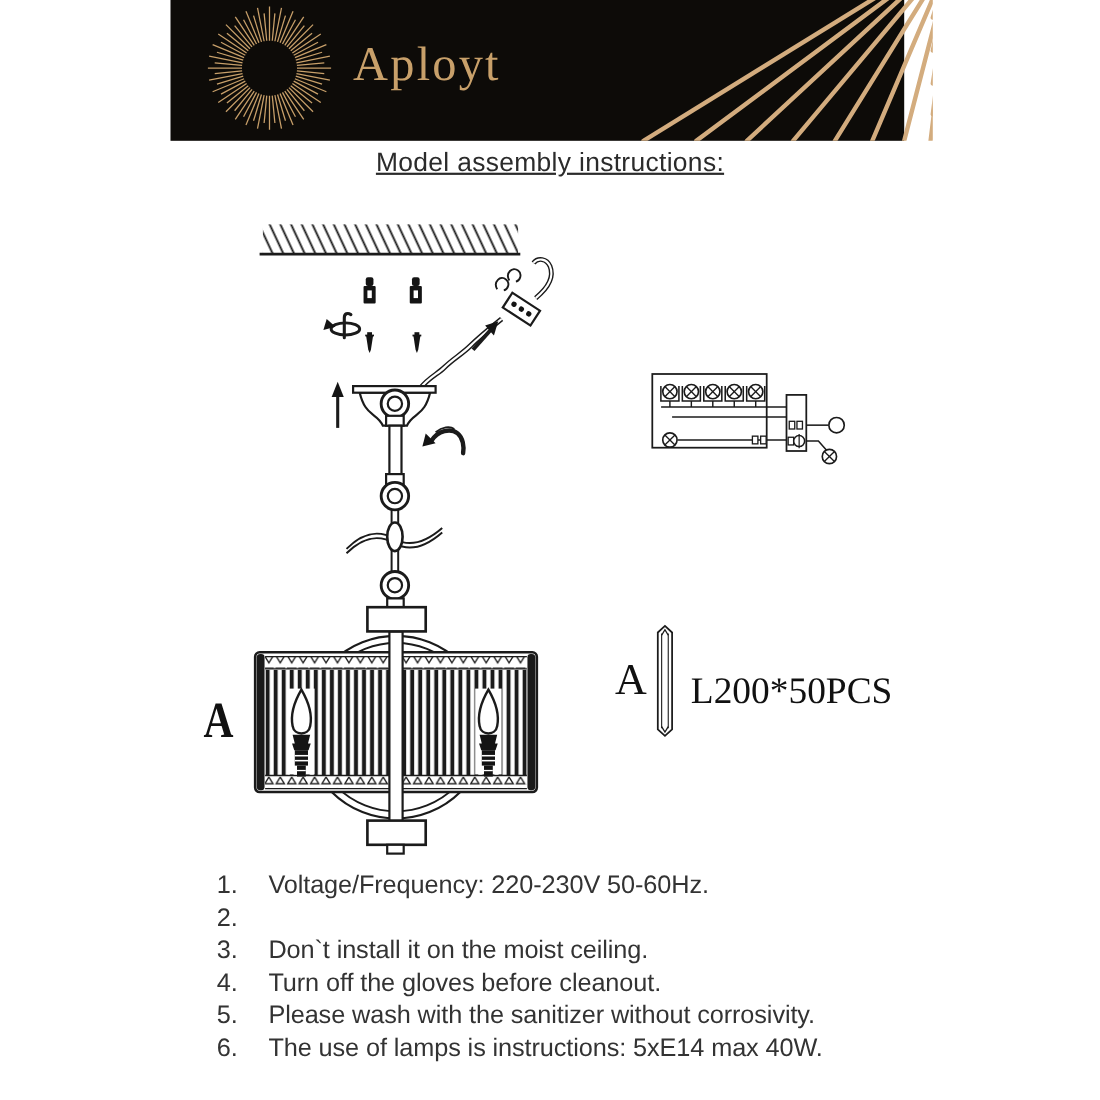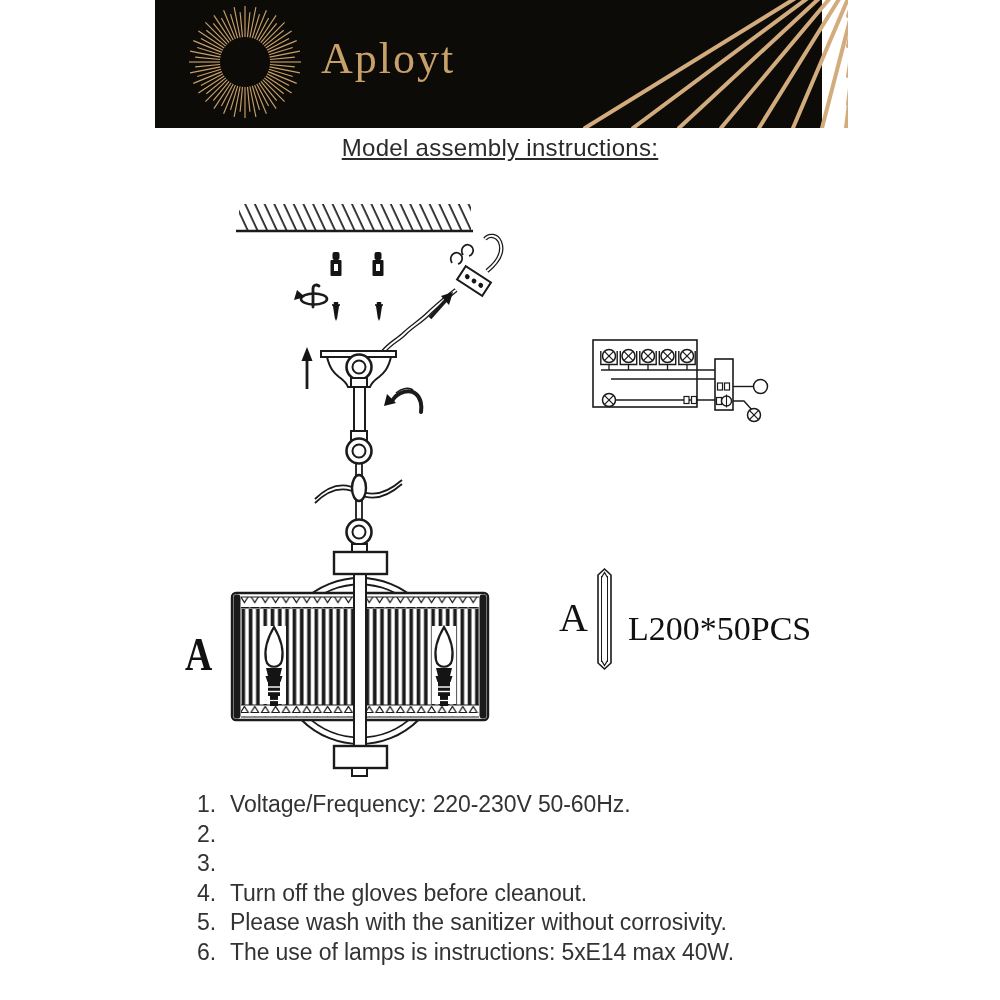--- a/index.html
+++ b/index.html
@@ -27,21 +27,21 @@
   .legend-a{position:absolute;left:559px;top:598px;font-family:"Liberation Serif",serif;
             font-weight:400;font-size:40px;line-height:1;color:#111;}
   .legend-spec{position:absolute;left:628px;top:564px;font-family:"Liberation Serif",serif;
                font-weight:400;font-size:34px;line-height:1;color:#111;margin-top:48px;}
 
   
   .instructions{position:absolute;left:197px;top:790px;list-style:none;margin:0;padding:0;
                 font-size:23px;color:#333;letter-spacing:-.1px;}
   .inst-row{display:flex;line-height:29.6px;}
   .inst-num{width:28px;flex:none;}
-  .inst-text{margin-left:5px;white-space:nowrap;}
+  .inst-text{margin-left:19px;white-space:nowrap;}
 </style>
 </head>
 <body>
 
 <div class="page">
 
   <div class="banner" style="background: rgb(13, 11, 8);">
     <svg viewBox="0 0 693 128">
       <g id="burst-rays">
           <line x1="115.0" y1="62.0" x2="146.0" y2="62.0"></line>
@@ -319,20 +319,21 @@
   <ol class="instructions">
     <li class="inst-row">
       <span class="inst-num">1.</span>
       <span class="inst-text">Voltage/Frequency: 220-230V 50-60Hz.</span>
     </li>
     <li class="inst-row">
       <span class="inst-num">2.</span>
     </li>
     <li class="inst-row">
       <span class="inst-num">3.</span>
+      <span class="inst-text">Don`t install it on the moist ceiling.</span>
     </li>
     <li class="inst-row">
       <span class="inst-num">4.</span>
       <span class="inst-text">Turn off the gloves before cleanout.</span>
     </li>
     <li class="inst-row">
       <span class="inst-num">5.</span>
       <span class="inst-text">Please wash with the sanitizer without corrosivity.</span>
     </li>
     <li class="inst-row">

